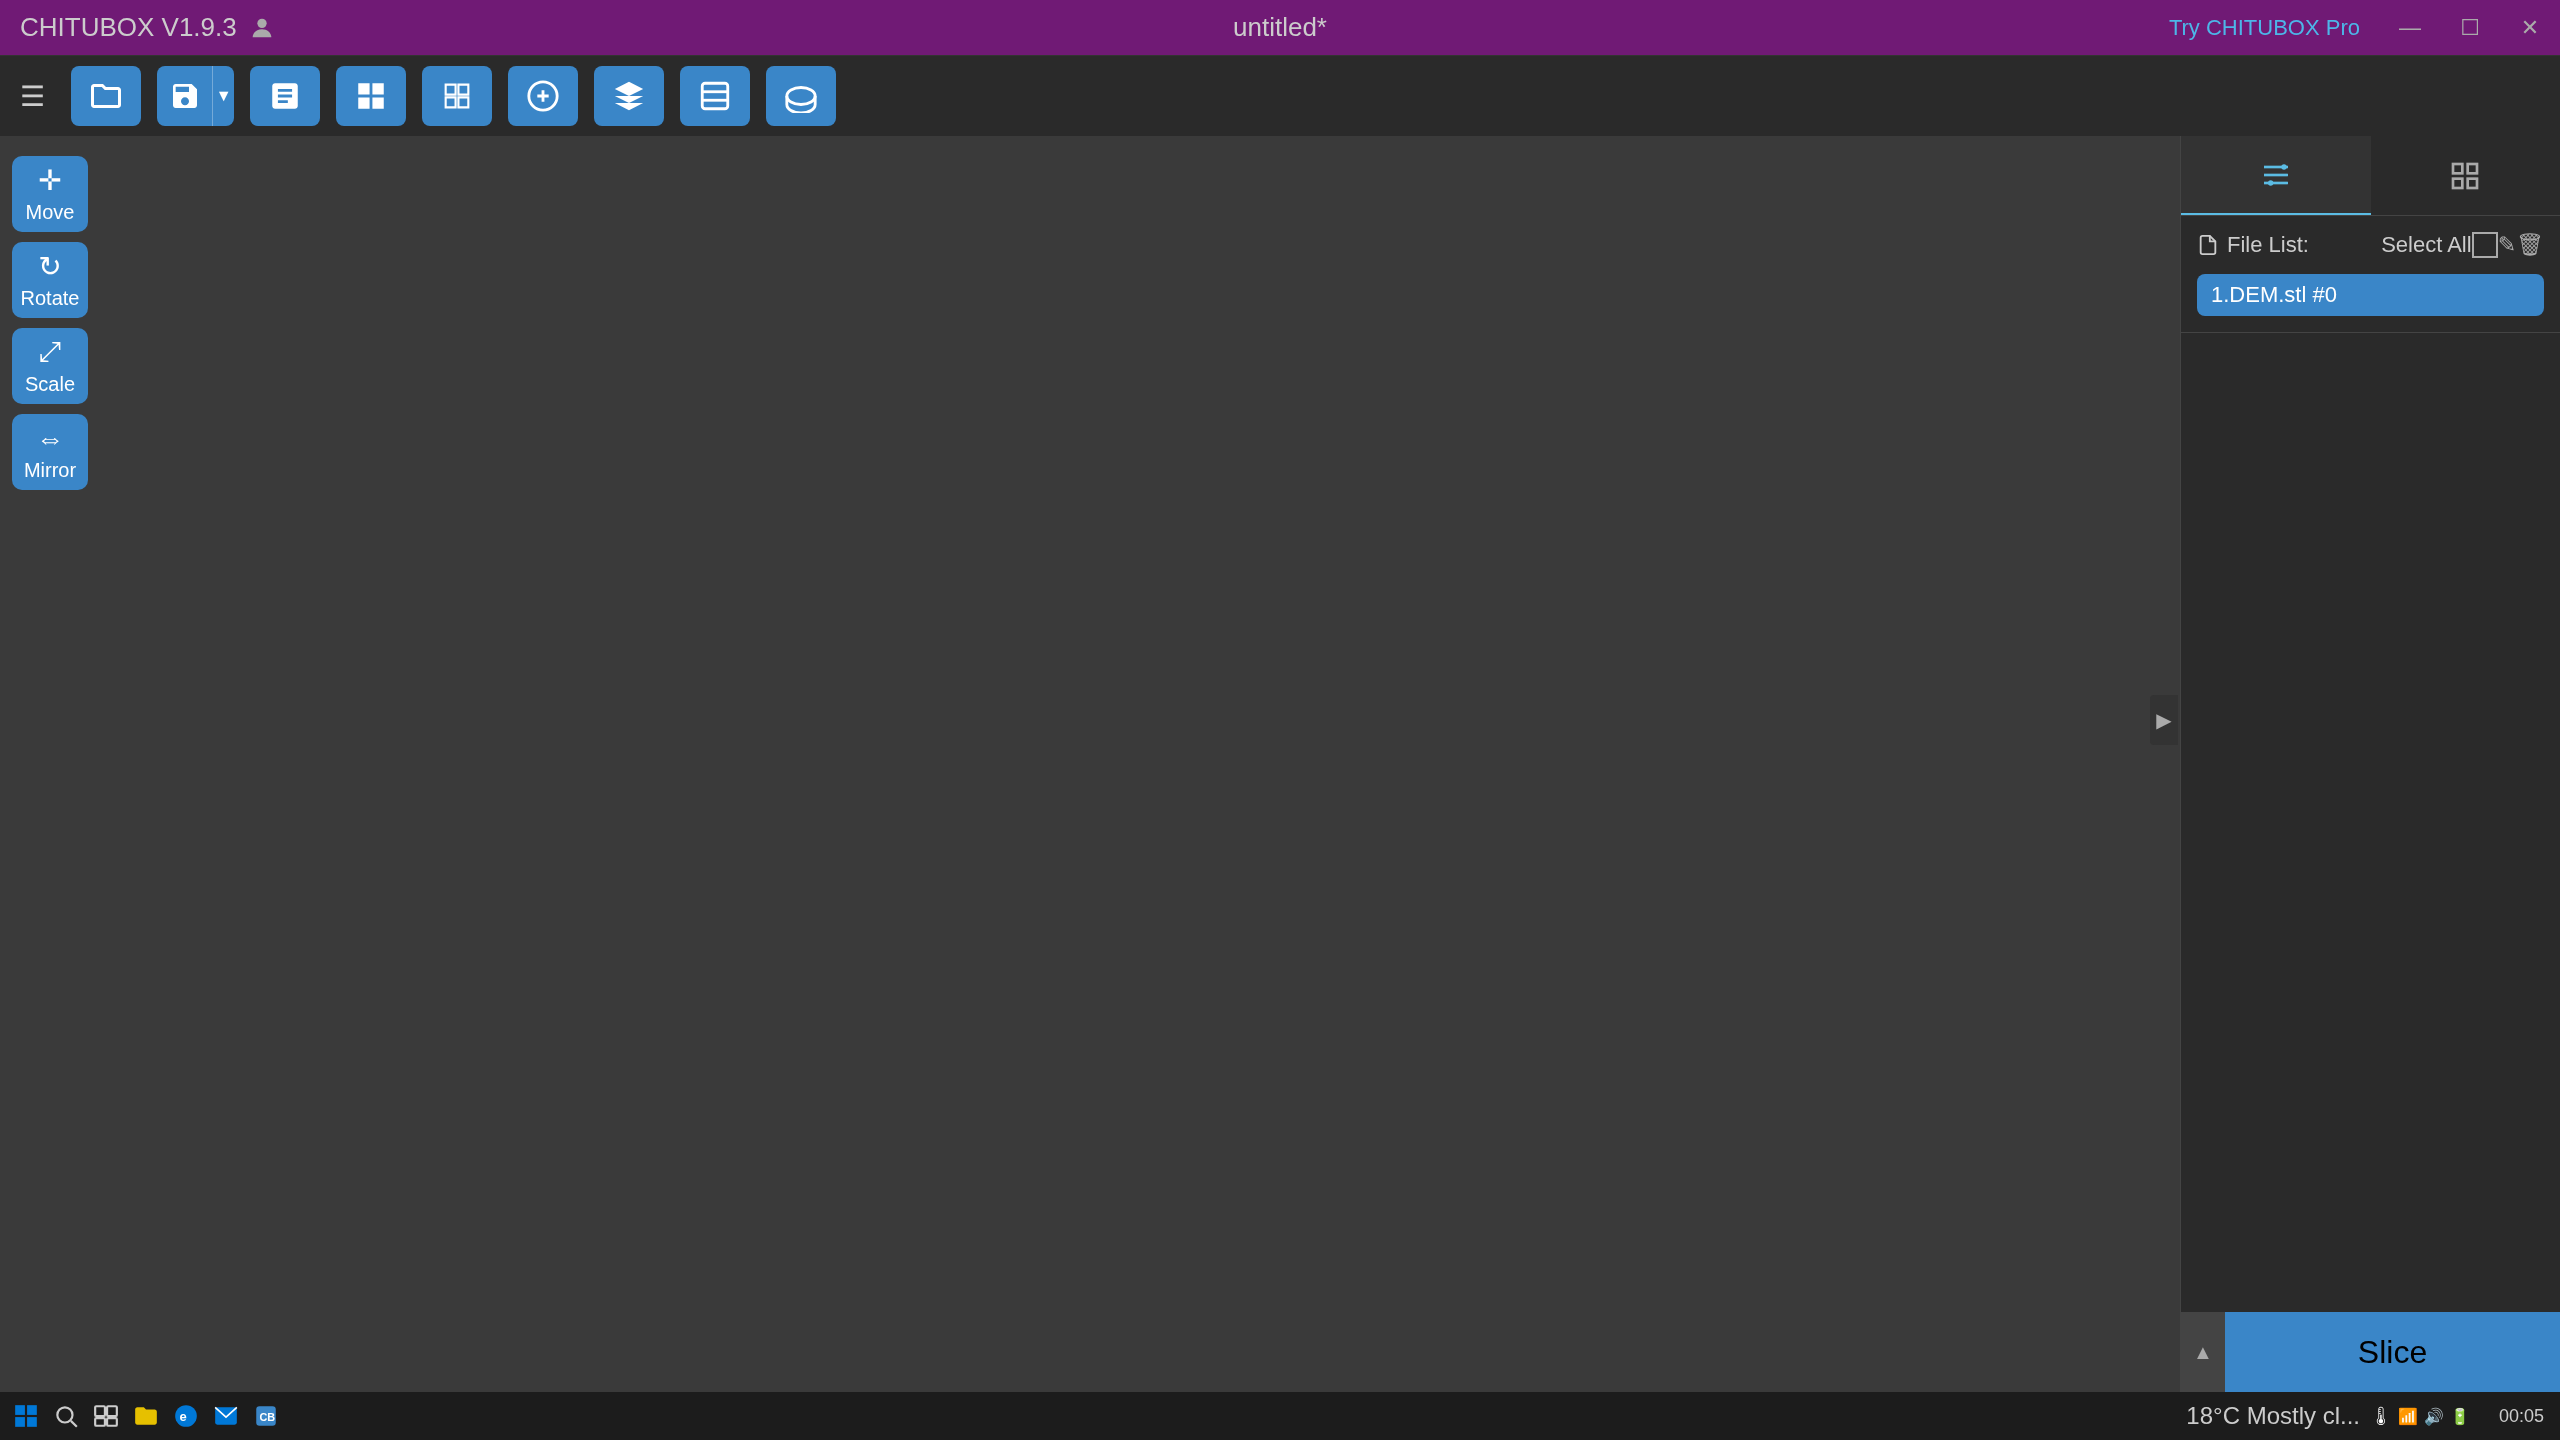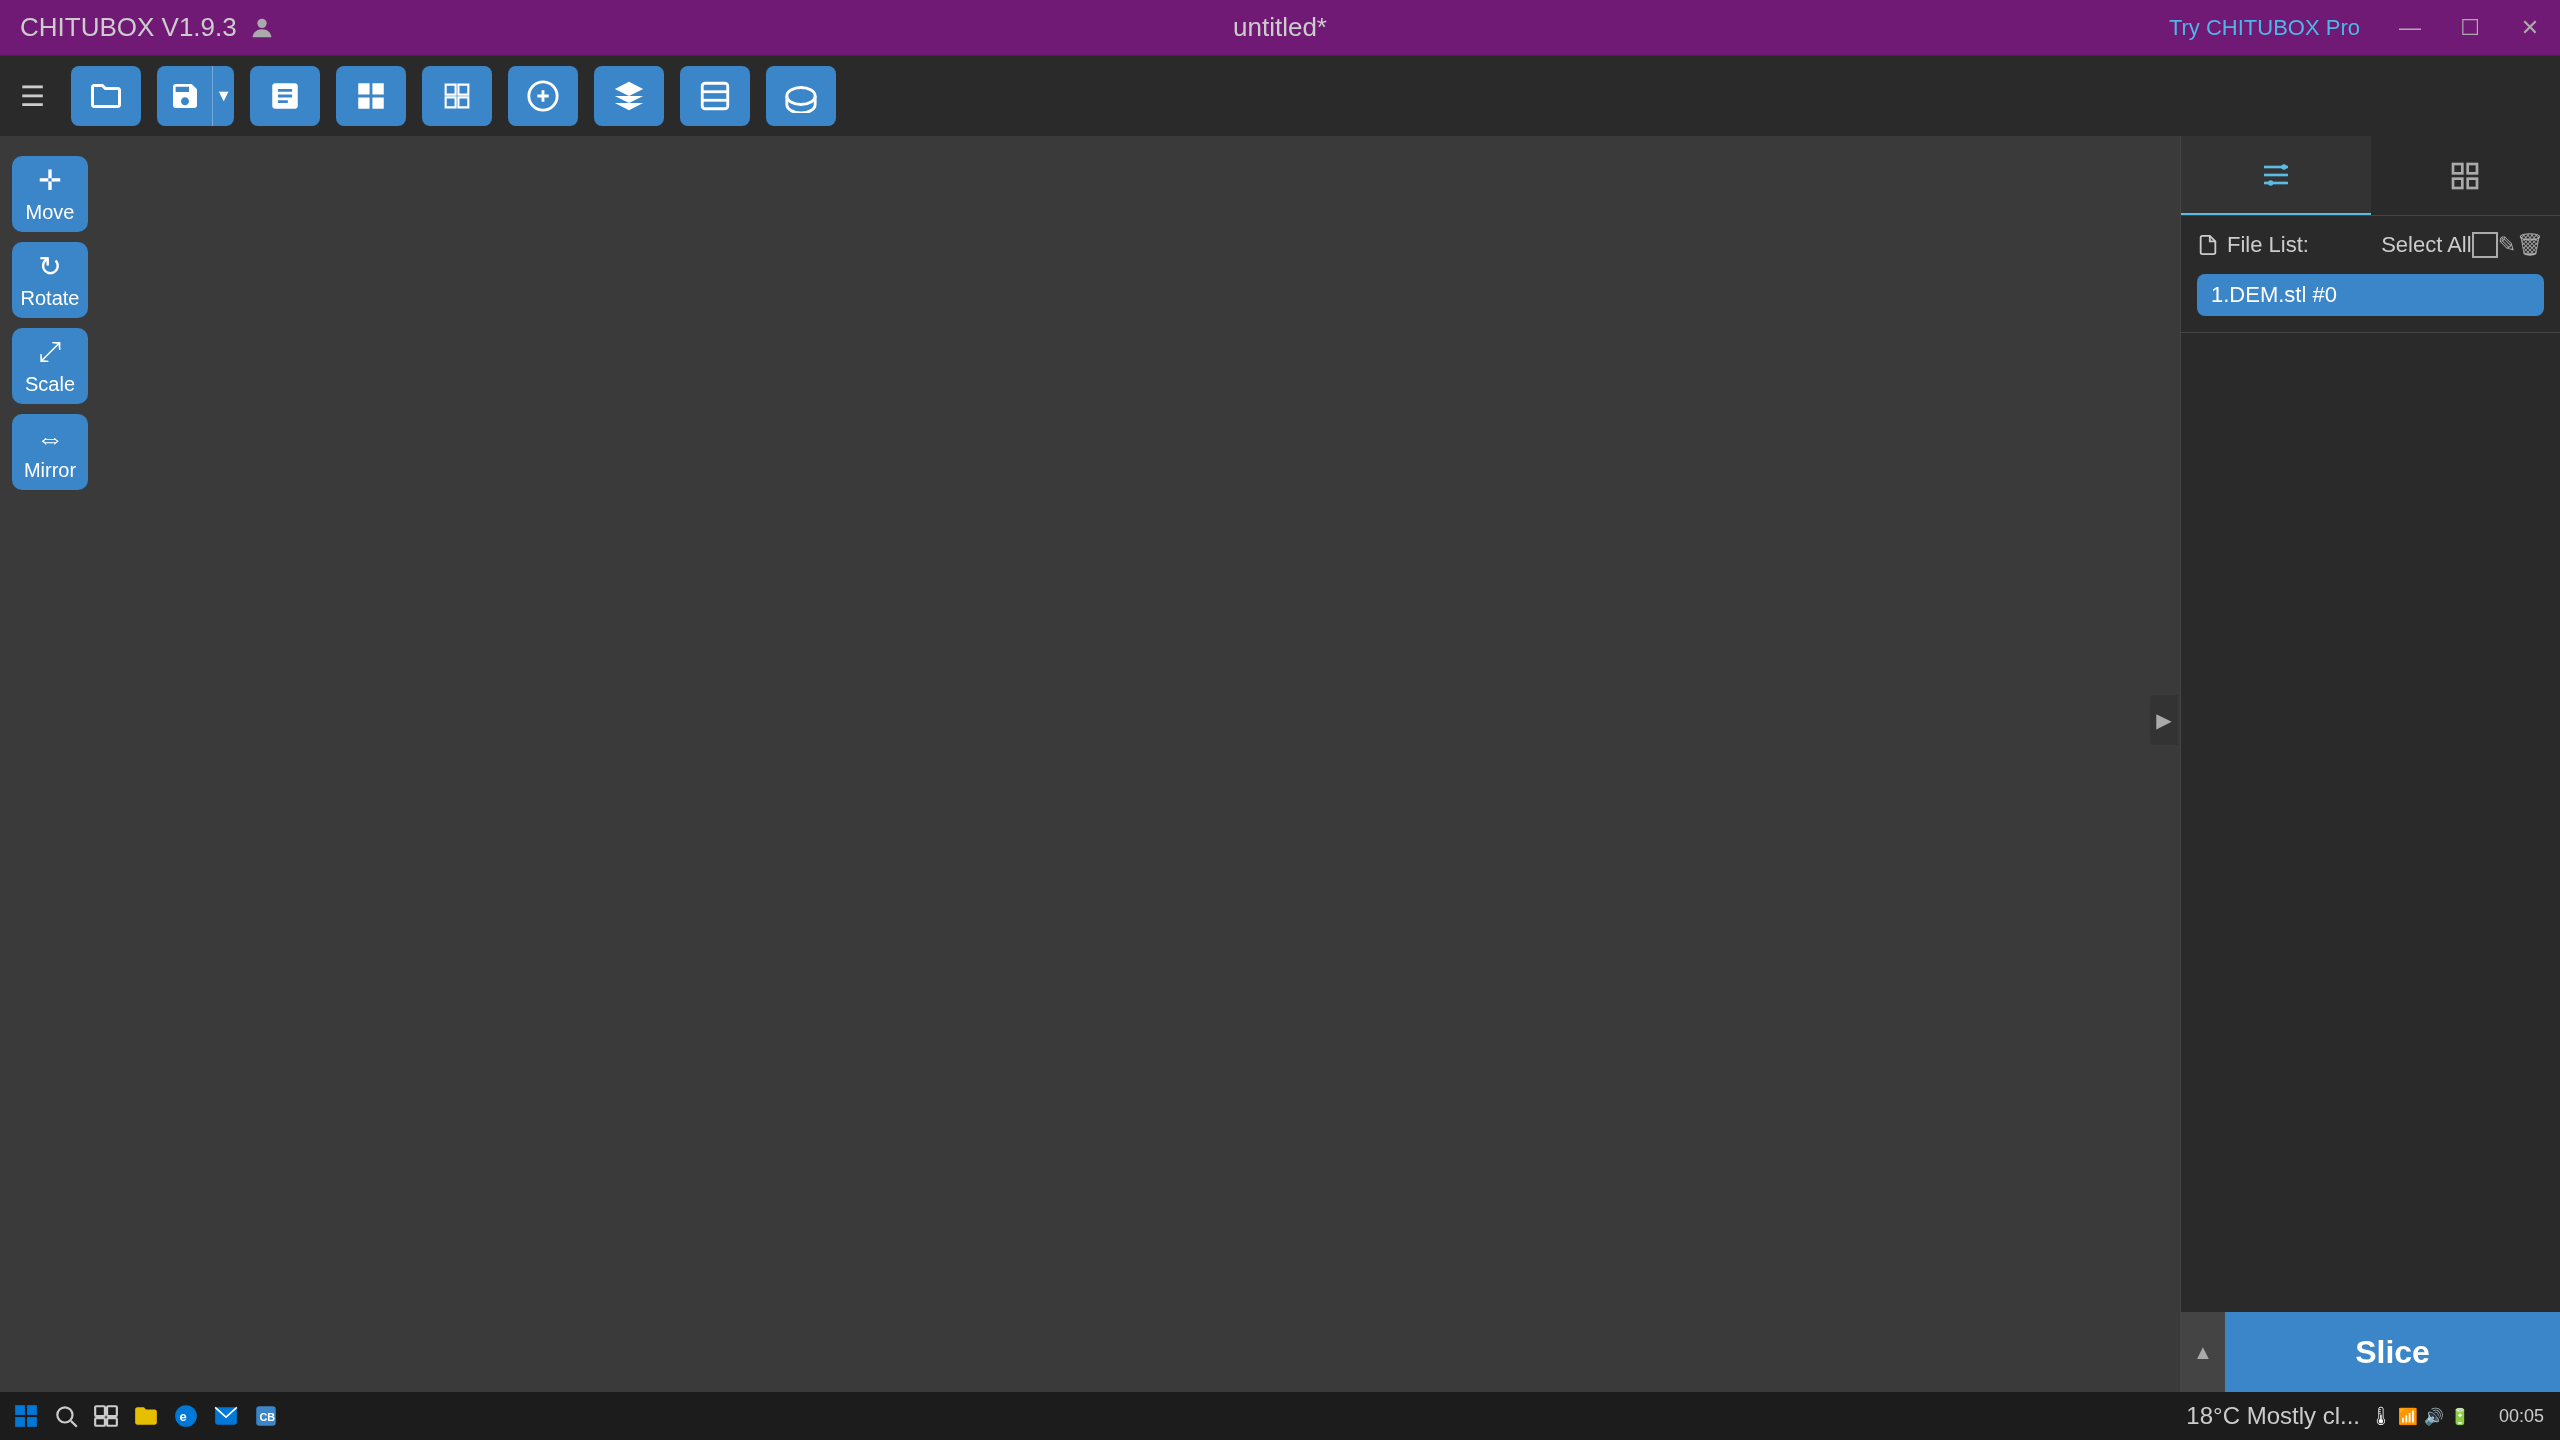--- a/index.html
+++ b/index.html
@@ -93,21 +93,21 @@
 
     
     #settings-section {
       padding: 16px; border-top: 1px solid #444; margin-top: auto;
     }
     .settings-title { color: #ccc; font-size: 26px; text-align: center; margin-bottom: 16px; }
 
     
     .slice-btn-row { display: flex; height: 80px; margin-top: auto; }
     .slice-btn-collapse { width: 44px; background: #444; display: flex; align-items: center; justify-content: center; color: #aaa; font-size: 20px; cursor: pointer; }
-    .slice-btn-main { flex: 1; background: #3a86c8; display: flex; align-items: center; justify-content: center; color: #ffffff; font-size: 32px; cursor: pointer; font-weight: 700; }
+    .slice-btn-main { flex: 1; background: #3a86c8; display: flex; align-items: center; justify-content: center; color: #000000; font-size: 32px; cursor: pointer; font-weight: 400; }
 
     
     .expand-arrow-btn {
       position: absolute; right: 382px; top: 50%; transform: translateY(-50%);
       width: 28px; height: 50px; background: #333; display: flex; align-items: center; justify-content: center;
       color: #aaa; font-size: 20px; cursor: pointer; border-radius: 4px 0 0 4px;
     }
 
     
     #taskbar {

